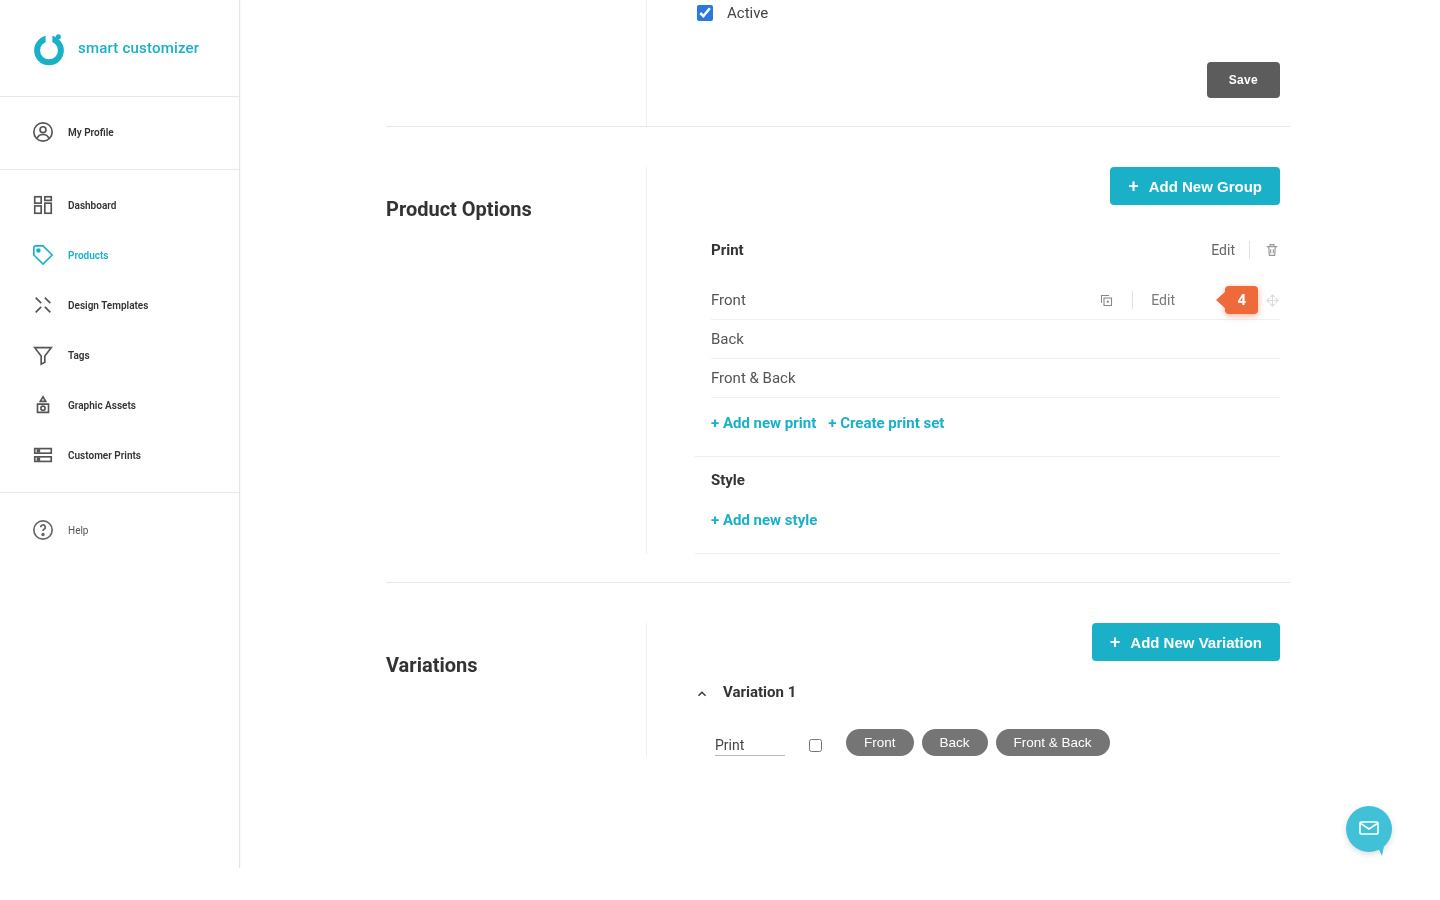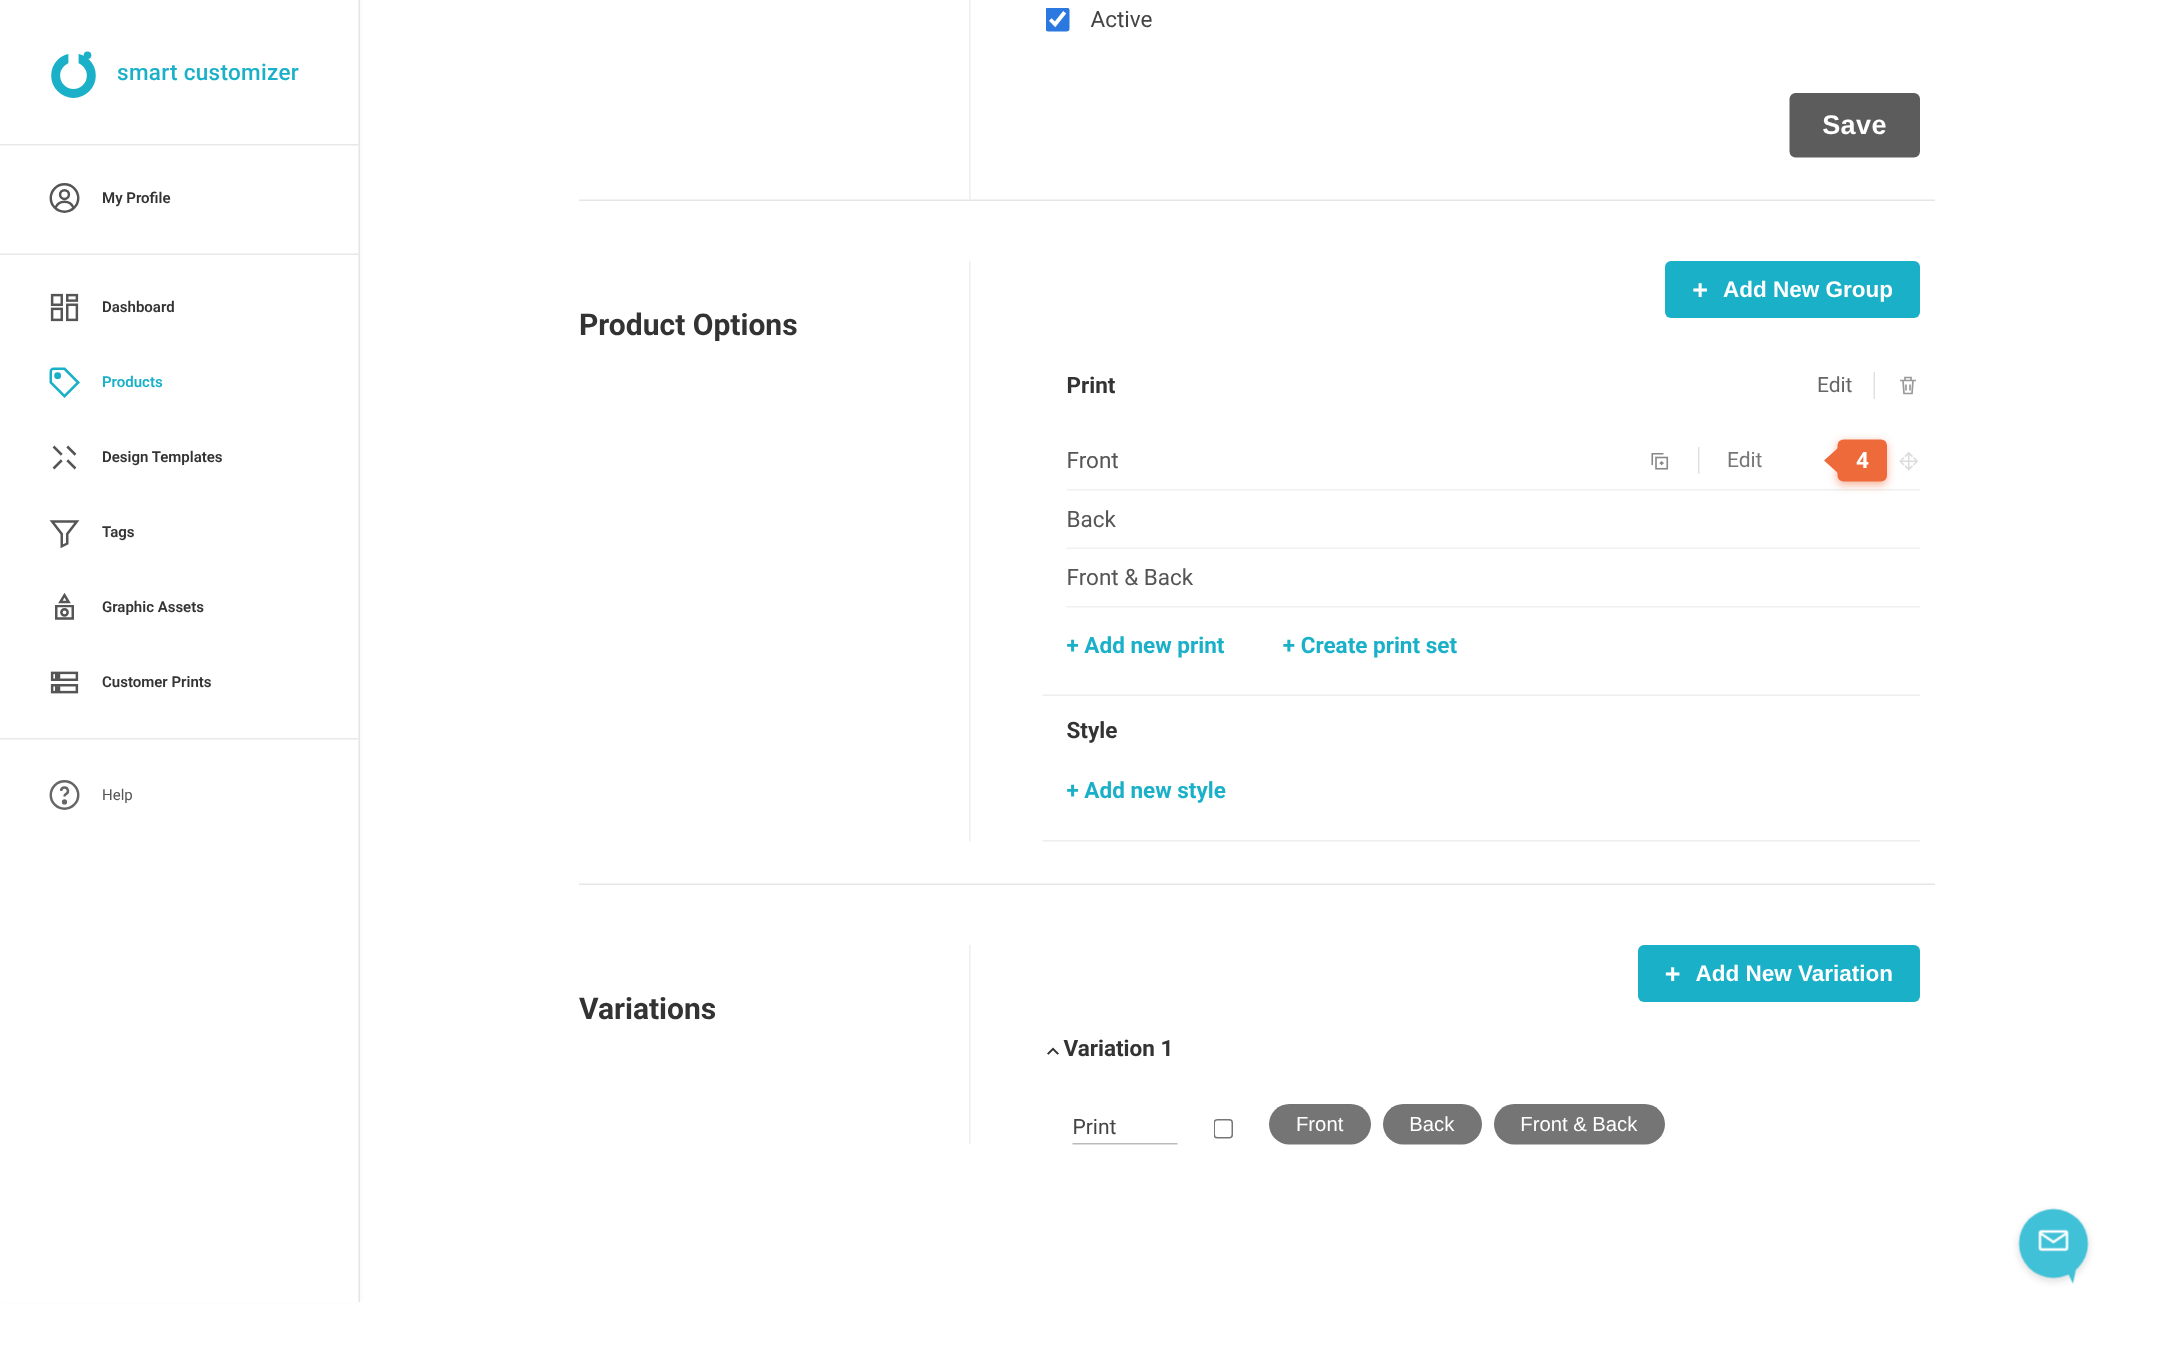--- a/index.html
+++ b/index.html
@@ -65,21 +65,21 @@
 
   
   .top-strip { display:flex; }
   .top-left-col { width: 260px; }
   .top-right-col { flex: 1; border-left: 1px solid #eee; padding-left: 50px; padding-top: 4px; padding-right: 10px; }
   .active-row { display:flex; align-items:center; gap:14px; color:#444; font-size:15px; margin-bottom: 40px;}
   .active-row input[type=checkbox]{ width:16px; height:16px; accent-color:#2b79e0;}
   .save-row { display:flex; justify-content:flex-end; margin-top: 20px; margin-bottom: 28px;}
   .btn-save {
     background:#5c5c5c; color:#fff; border:none; border-radius:4px;
-    padding: 11px 22px; font-size:18px; font-weight:600; letter-spacing:0.3px; cursor:pointer;
+    padding: 11px 22px; font-size:12px; font-weight:600; letter-spacing:0.3px; cursor:pointer;
   }
 
   .section-divider { border-top:1px solid #e6e6e6; margin: 0 0 30px 0; }
 
   
   .section { display:flex; padding-top: 10px;}
   .section-left { width: 260px; padding-top: 30px;}
   .section-left h2 { font-size: 20px; font-weight: 700; color:#333; }
   .section-right { flex:1; border-left:1px solid #eee; padding-left: 48px; padding-right: 10px; padding-top:0;}
 
@@ -107,37 +107,37 @@
     display:flex; align-items:center; justify-content:space-between;
     padding: 10px 0; border-bottom: 1px solid #f0f0f0;
     font-size:15px; color:#555;
     position: relative;
   }
   .opt-row:last-of-type { border-bottom: 1px solid #f0f0f0; }
   .opt-row .row-actions { display:flex; align-items:center; gap:18px; color:#777; font-size:14px;}
   .row-actions .mini-icon { width:15px; height:15px; color:#777; cursor:pointer;}
   .row-actions .mini-icon.light { opacity:0.25; }
 
-  .add-links { display:flex; gap: 39px; margin-top: 16px;}
+  .add-links { display:flex; gap: 12px; margin-top: 16px;}
   .add-link { color:#1ab0c8; font-weight:700; font-size:15px; cursor:pointer; }
 
   
   .callout-badge {
     position:absolute; right: 22px; top: 50%; transform: translateY(-50%);
     background:#ee6a3a; color:#fff; font-weight:700; font-size:15px;
     padding: 5px 12px 5px 12px; border-radius: 4px;
     box-shadow: 0 2px 6px rgba(238,106,58,0.5);
   }
   .callout-badge::before{
     content:""; position:absolute; left:-9px; top:50%; transform:translateY(-50%);
     border-style:solid; border-width:9px 10px 9px 0; border-color: transparent #ee6a3a transparent transparent;
   }
 
   
-  .variation-header { display:flex; align-items:center; gap:0; font-weight:700; font-size:15px; color:#333; cursor:pointer; padding-left:0;}
+  .variation-header { display:flex; align-items:center; gap:14px; font-weight:700; font-size:15px; color:#333; cursor:pointer; padding-left:0;}
   .chev { display:inline-block; transform: rotate(180deg);}
   .var-body { padding-top: 28px; padding-left: 20px;}
   .var-row { display:flex; align-items:flex-end; gap: 24px; }
   .var-label { font-size:14px; color:#444; border-bottom:1px solid #bbb; padding:0 2px 2px 0; width:70px;}
   .var-check { margin-bottom:4px;}
   .pill {
     background:#757575; color:#fff; border:none; border-radius:16px;
     padding: 6px 18px; font-size:13.5px; cursor:pointer;
   }
   .pill-row { display:flex; gap:8px; }

